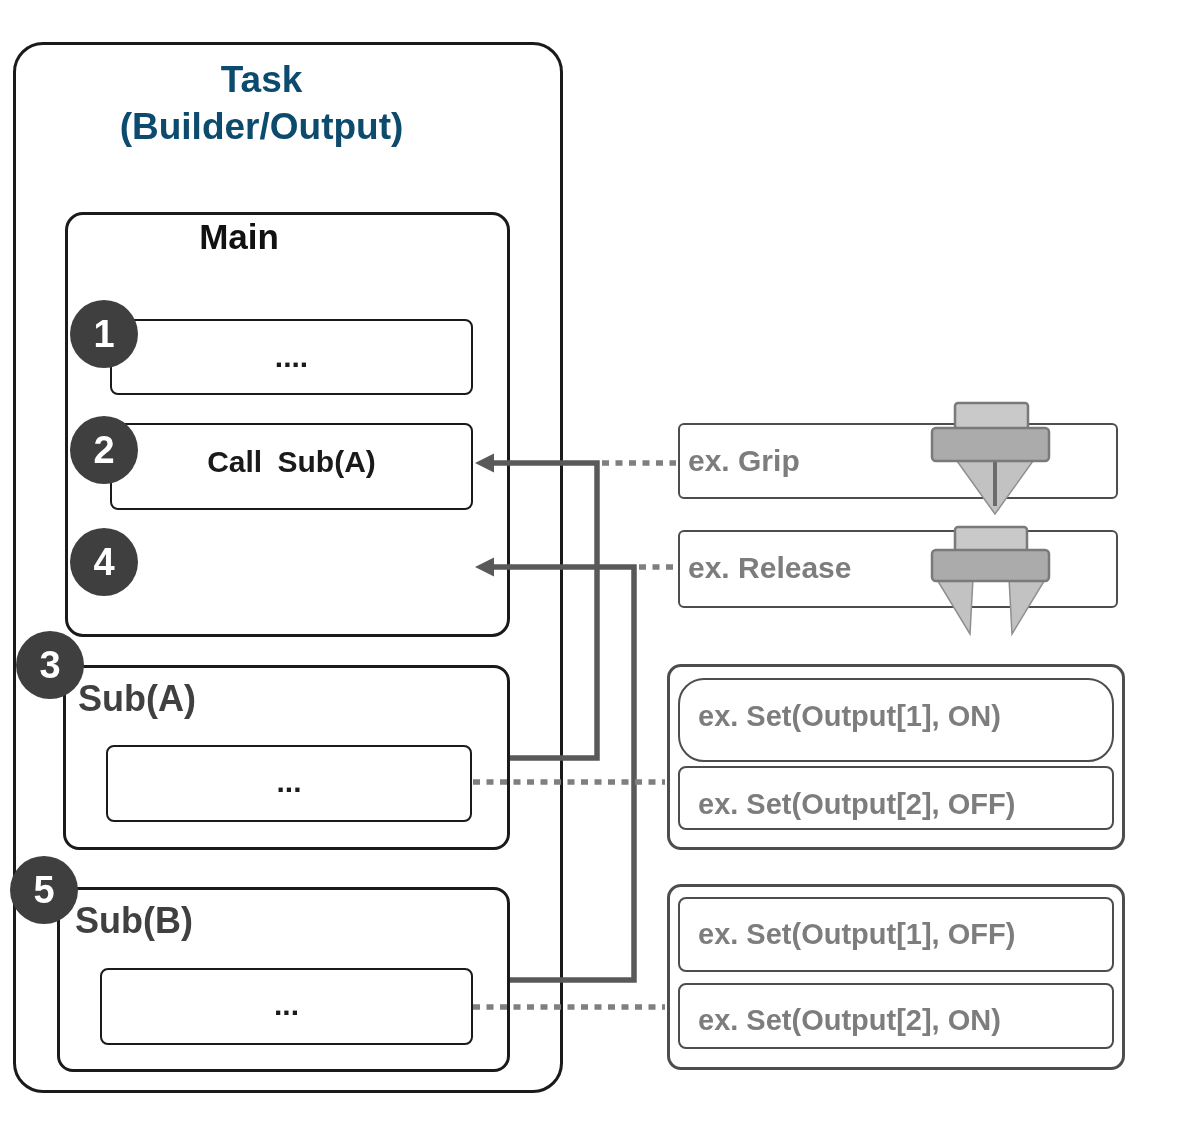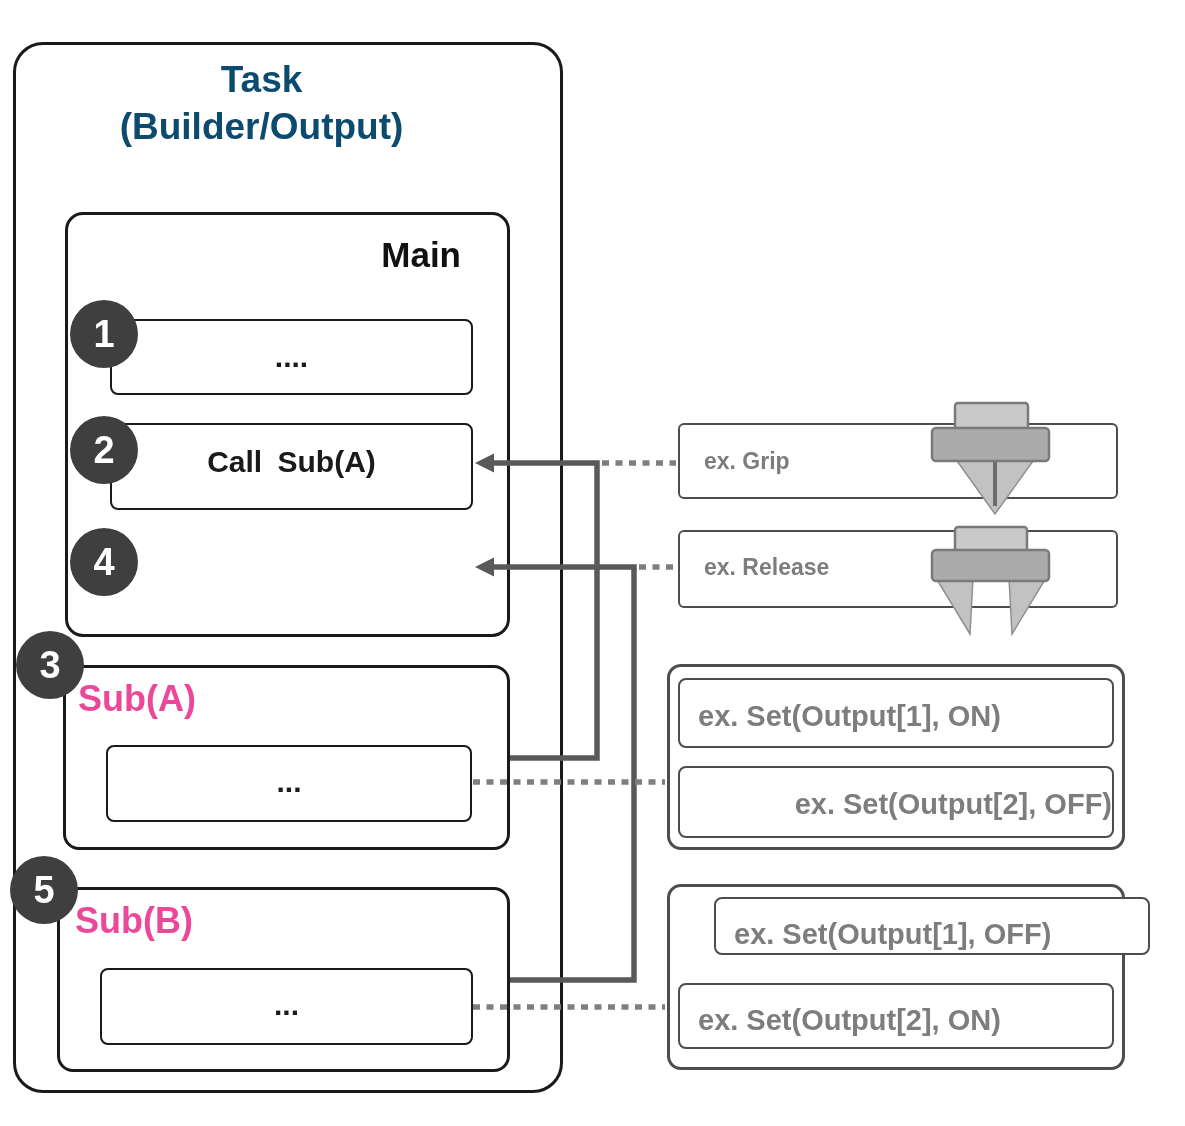--- a/index.html
+++ b/index.html
@@ -23,36 +23,36 @@
   }
   .step-box .lbl { line-height:74px; word-spacing:7px; }
   .inner-box {
     border:2.5px solid #1a1a1a; background:#ffffff; box-sizing:border-box;
     border-radius:8px; height:77px; text-align:center;
     font-weight:bold; font-size:30px; color:#1a1a1a; line-height:70px;
   }
 
   .task-title { left:13px; top:56px; width:497px; text-align:center;
     font-weight:bold; font-size:37px; line-height:47px; color:#0c4a6e; }
-  .main-title { left:79px; top:217px; width:382px; text-align:right;
-    font-weight:bold; font-size:35px; color:#111;margin-top:18px; }
-  .sub-title  { font-weight:bold; font-size:36px; color:#ec4899; }
+  .main-title { left:48px; top:217px; width:382px; text-align:center;
+    font-weight:bold; font-size:35px; color:#111; }
+  .sub-title  { font-weight:bold; font-size:36px; color:#404040; }
 
   .num-circle {
     width:68px; height:68px; border-radius:50%; background:#3f3f3f;
     color:#ffffff; font-weight:bold; font-size:38px;
     display:flex; align-items:center; justify-content:center;
     z-index:5;
   }
 
   
   .ex-box {
     border:2.5px solid #4d4d4d; background:#ffffff; box-sizing:border-box;
     border-radius:6px; left:678px; width:440px;
-    font-weight:bold; font-size:23px; color:#7d7d7d; padding-left:24px;
+    font-weight:bold; font-size:30px; color:#7d7d7d; padding-left:8px;
   }
   .set-group {
     border:3px solid #4d4d4d; background:#ffffff; box-sizing:border-box;
     border-radius:14px; left:667px; width:458px; height:186px;
   }
   .set-box {
     border:2.5px solid #4d4d4d; background:#ffffff; box-sizing:border-box;
     border-radius:8px; left:678px; width:436px;
     font-weight:bold; font-size:29px; color:#7d7d7d; padding-left:18px;
   }
@@ -109,29 +109,29 @@
   </div>
 
   <div class="abs ex-box" style="top:423px; height:76px; line-height:72px;">
     <span>ex. Grip</span>
   </div>
   <div class="abs ex-box" style="top:530px; height:78px; line-height:71px;">
     <span>ex. Release</span>
   </div>
 
   <div class="abs set-group" style="top:664px;"></div>
-  <div class="abs set-box" style="top:678px; height:70px; line-height:72px;">
+  <div class="abs set-box" style="top:678px; height:84px; line-height:72px;border-radius:26px;">
     <span>ex. Set(Output[1], ON)</span>
   </div>
-  <div class="abs set-box" style="top:766px; height:72px; line-height:72px;text-align:right;">
+  <div class="abs set-box" style="top:766px; height:64px; line-height:72px;">
     <span>ex. Set(Output[2], OFF)</span>
   </div>
 
   <div class="abs set-group" style="top:884px;"></div>
-  <div class="abs set-box" style="top:897px; height:58px; line-height:71px;margin-left:36px;">
+  <div class="abs set-box" style="top:897px; height:75px; line-height:71px;">
     <span>ex. Set(Output[1], OFF)</span>
   </div>
   <div class="abs set-box" style="top:983px; height:66px; line-height:71px;">
     <span>ex. Set(Output[2], ON)</span>
   </div>
 
   <svg class="overlay" width="1185" height="1126" viewBox="0 0 1185 1126">
 
     <path d="M510 758 H597 V463 H494" fill="none" stroke="#595959" stroke-width="5.5"></path>
     <polygon points="494,453.5 494,472.5 475,463" fill="#595959"></polygon>

